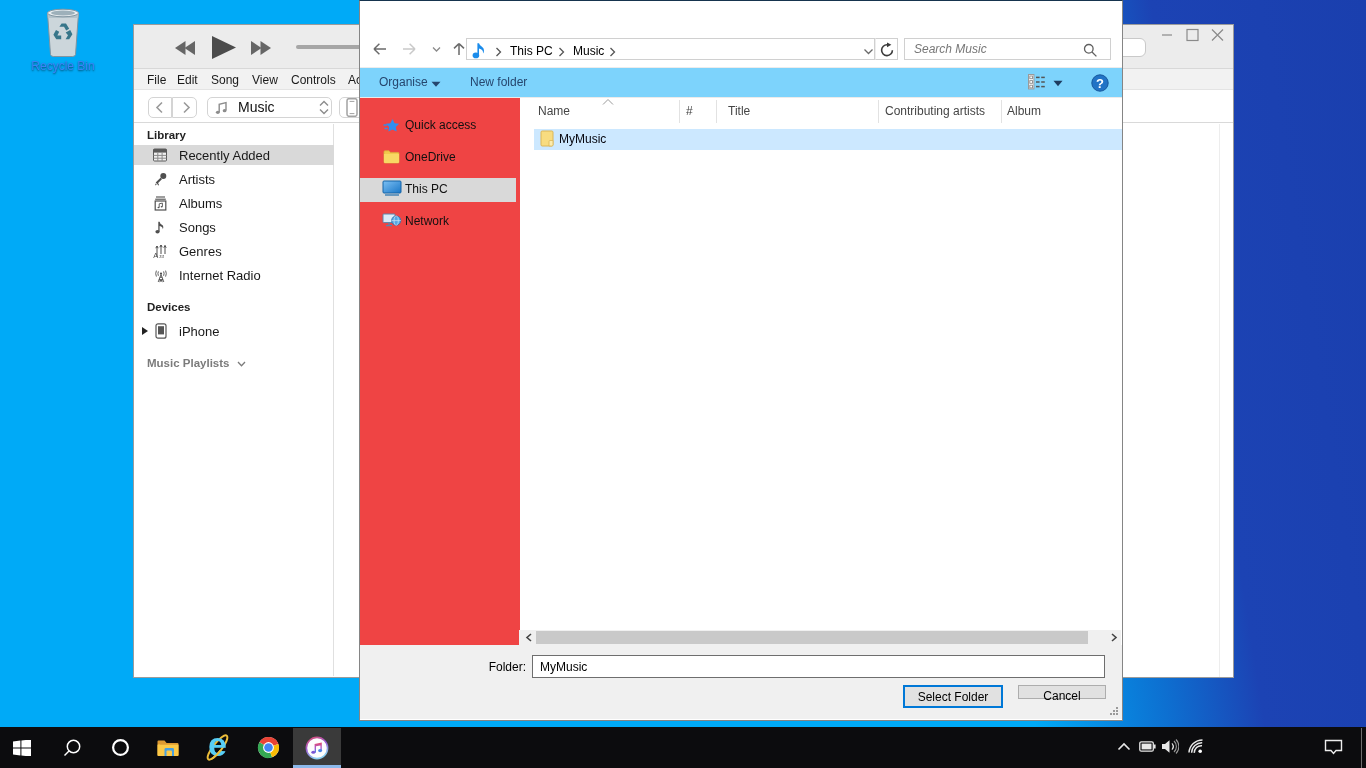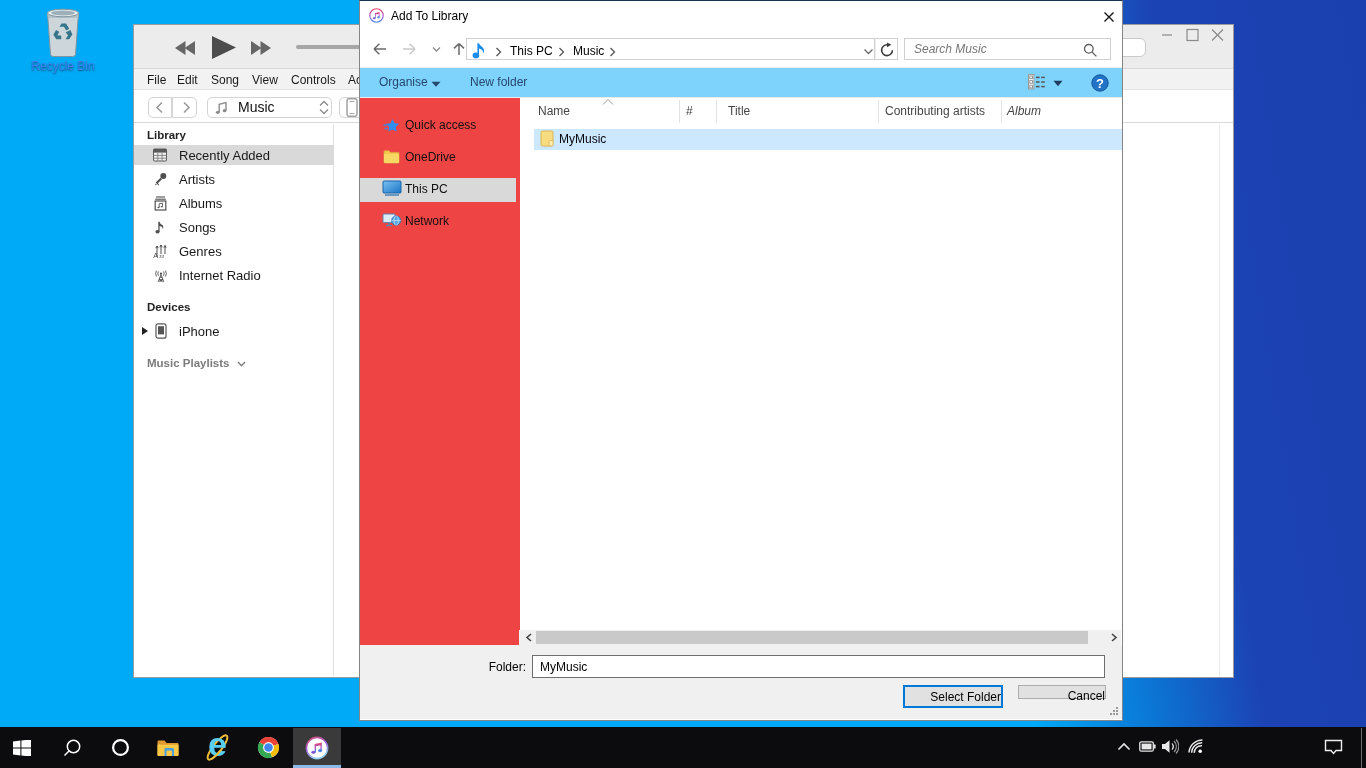--- a/index.html
+++ b/index.html
@@ -31,21 +31,21 @@
 #dlg-title { position:absolute; left:0; top:0; width:762px; height:30px; background:#fff; }
 #dlg-addr { position:absolute; left:0; top:30px; width:762px; height:36px; background:#fff; }
 #dlg-tool { position:absolute; left:0; top:66px; width:762px; height:31px; background:#7dd3fc; border-top:1px solid #ececec; border-bottom:1px solid #ebebeb;}
 #dlg-cols { position:absolute; left:160px; top:97px; width:602px; height:25px; background:#fff; font-size:12px; color:#454545; }
 #dlg-nav { position:absolute; left:0; top:97px; width:160px; height:547px; background:#ef4444; }
 #dlg-list { position:absolute; left:160px; top:122px; width:602px; height:507px; background:#fff; }
 #dlg-scroll { position:absolute; left:159px; top:629px; width:602px; height:15px; background:#f0f0f0; }
 #dlg-bottom { position:absolute; left:0; top:644px; width:762px; height:74px; background:#f0f0f0; }
 .navrow { position:absolute; left:0; width:160px; height:23px; font-size:12px; color:#111; }
 .navrow .txt { position:absolute; left:45px; top:4px; }
-.btn { position:absolute; font-size:12px; color:#000; text-align:right; background:#e1e1e1; }
+.btn { position:absolute; font-size:12px; color:#000; text-align:center; background:#e1e1e1; }
 
 #taskbar { position:absolute; left:0; top:727px; width:1366px; height:41px; background:#0c0c0e; }
 .tbi { position:absolute; top:0; width:44px; height:41px; display:flex; align-items:center; justify-content:center; }
 </style>
 </head>
 <body>
 <div id="desktop"></div>
 
 <div id="recycle">
   <svg width="38" height="52" viewBox="0 0 38 52" style="display:block; margin:0 auto;">
@@ -201,39 +201,20 @@
             <path d="M1 1 L4.5 4.7 L8 1" fill="none" stroke="#7b7b7b" stroke-width="1.3"></path>
           </svg>
       </div>
     </div>
 
     <div class="abs" style="left:1085px; top:0px; width:1px; height:553px; background:#ededed;"></div>
   </div>
 </div>
 
 <div id="dlg">
-  <div id="dlg-title">
-    <svg class="abs" style="left:9px; top:7px;" width="15" height="15" viewBox="0 0 17 17">
-      <defs>
-          <linearGradient id="itg" x1="0" y1="0" x2="0" y2="1">
-        <stop offset="0" stop-color="#e84866"></stop>
-            <stop offset="0.55" stop-color="#a85ad0"></stop>
-            <stop offset="1" stop-color="#4a82e4"></stop>
-      </linearGradient>
-        </defs>
-      <circle cx="8.5" cy="8.5" r="7.6" fill="#fff" stroke="url(#itg)" stroke-width="1.3"></circle>
-      <path d="M6.7 11.7 L6.7 5.6 L12 4.4 L12 10.5 L11 10.5 L11 6.6 L7.7 7.3 L7.7 11.7 Z" fill="url(#itg)"></path>
-      <ellipse cx="5.8" cy="11.6" rx="1.45" ry="1.15" fill="#7a55d4"></ellipse>
-      <ellipse cx="10.8" cy="10.4" rx="1.45" ry="1.15" fill="#4a82e4"></ellipse>
-    </svg>
-    <div class="abs" style="left:31px; top:8px; font-size:12px; color:#000;">Add To Library</div>
-    <svg class="abs" style="left:743px; top:10px;" width="12" height="12" viewBox="0 0 12 12">
-      <path d="M1.5 1.5 L10.5 10.5 M10.5 1.5 L1.5 10.5" stroke="#111" stroke-width="1.3"></path>
-    </svg>
-  </div>
   <div id="dlg-addr">
     <svg class="abs" style="left:10px; top:9px;" width="100" height="18" viewBox="0 0 100 18">
       <path d="M4 9 L16 9 M4 9 L9.4 3.8 M4 9 L9.4 14.2" stroke="#6a6a6a" stroke-width="1.5" fill="none"></path>
       <path d="M33 9 L45 9 M45 9 L39.6 3.8 M45 9 L39.6 14.2" stroke="#c9c9c9" stroke-width="1.5" fill="none"></path>
       <path d="M63 7.5 L66.5 11 L70 7.5" stroke="#8a8a8a" stroke-width="1.3" fill="none"></path>
       <path d="M89 15 L89 3.6 M89 3.6 L84 8.4 M89 3.6 L94 8.4" stroke="#6a6a6a" stroke-width="1.5" fill="none"></path>
     </svg>
     <div class="abs" style="left:106px; top:7px; width:409px; height:22px; border:1px solid #d0d0d0; background:#fff;">
       <svg class="abs" style="left:5px; top:2.5px;" width="13" height="17" viewBox="0 0 13 17">
         <path d="M5.4 13.5 L5.4 1.2 L7 1.2 Q7.5 3.4 10.2 5 Q12 6.2 12 8.6 Q12 10.4 11 11.6 Q11.6 7.6 7 6.5 L7 13.5 Z" fill="#1b8ceb"></path>
@@ -299,21 +280,21 @@
     </svg>
   </div>
   <div id="dlg-cols">
     <div class="abs" style="left:18px; top:6px;">Name</div>
     <svg class="abs" style="left:82px; top:1px;" width="12" height="6" viewBox="0 0 12 6">
         <path d="M1 5.5 L6 0.5 L11 5.5" fill="none" stroke="#9a9a9a" stroke-width="1"></path>
       </svg>
     <div class="abs" style="left:166px; top:6px;">#</div>
     <div class="abs" style="left:208px; top:6px;">Title</div>
     <div class="abs" style="left:365px; top:6px;">Contributing artists</div>
-    <div class="abs" style="left:487px; top:6px;font-style:italic;">Album</div>
+    <div class="abs" style="left:487px; top:6px;">Album</div>
     <div class="abs" style="left:159px; top:2px; width:1px; height:23px; background:#e2e2e2;"></div>
     <div class="abs" style="left:196px; top:2px; width:1px; height:23px; background:#e2e2e2;"></div>
     <div class="abs" style="left:358px; top:2px; width:1px; height:23px; background:#e2e2e2;"></div>
     <div class="abs" style="left:481px; top:2px; width:1px; height:23px; background:#e2e2e2;"></div>
   </div>
   <div id="dlg-nav">
     <div class="navrow" style="top:16px;">
       <svg class="abs" style="left:23px; top:4px;" width="17" height="16" viewBox="0 0 17 16">
         <path d="M9.5 1 L11.6 5.2 L16.2 5.8 L12.8 9 L13.7 13.6 L9.5 11.4 L5.3 13.6 L6.2 9 L2.8 5.8 L7.4 5.2 Z" fill="#2f8ef0"></path>
         <line x1="0.5" y1="7" x2="4" y2="7" stroke="#2f8ef0" stroke-width="1.4"></line>

